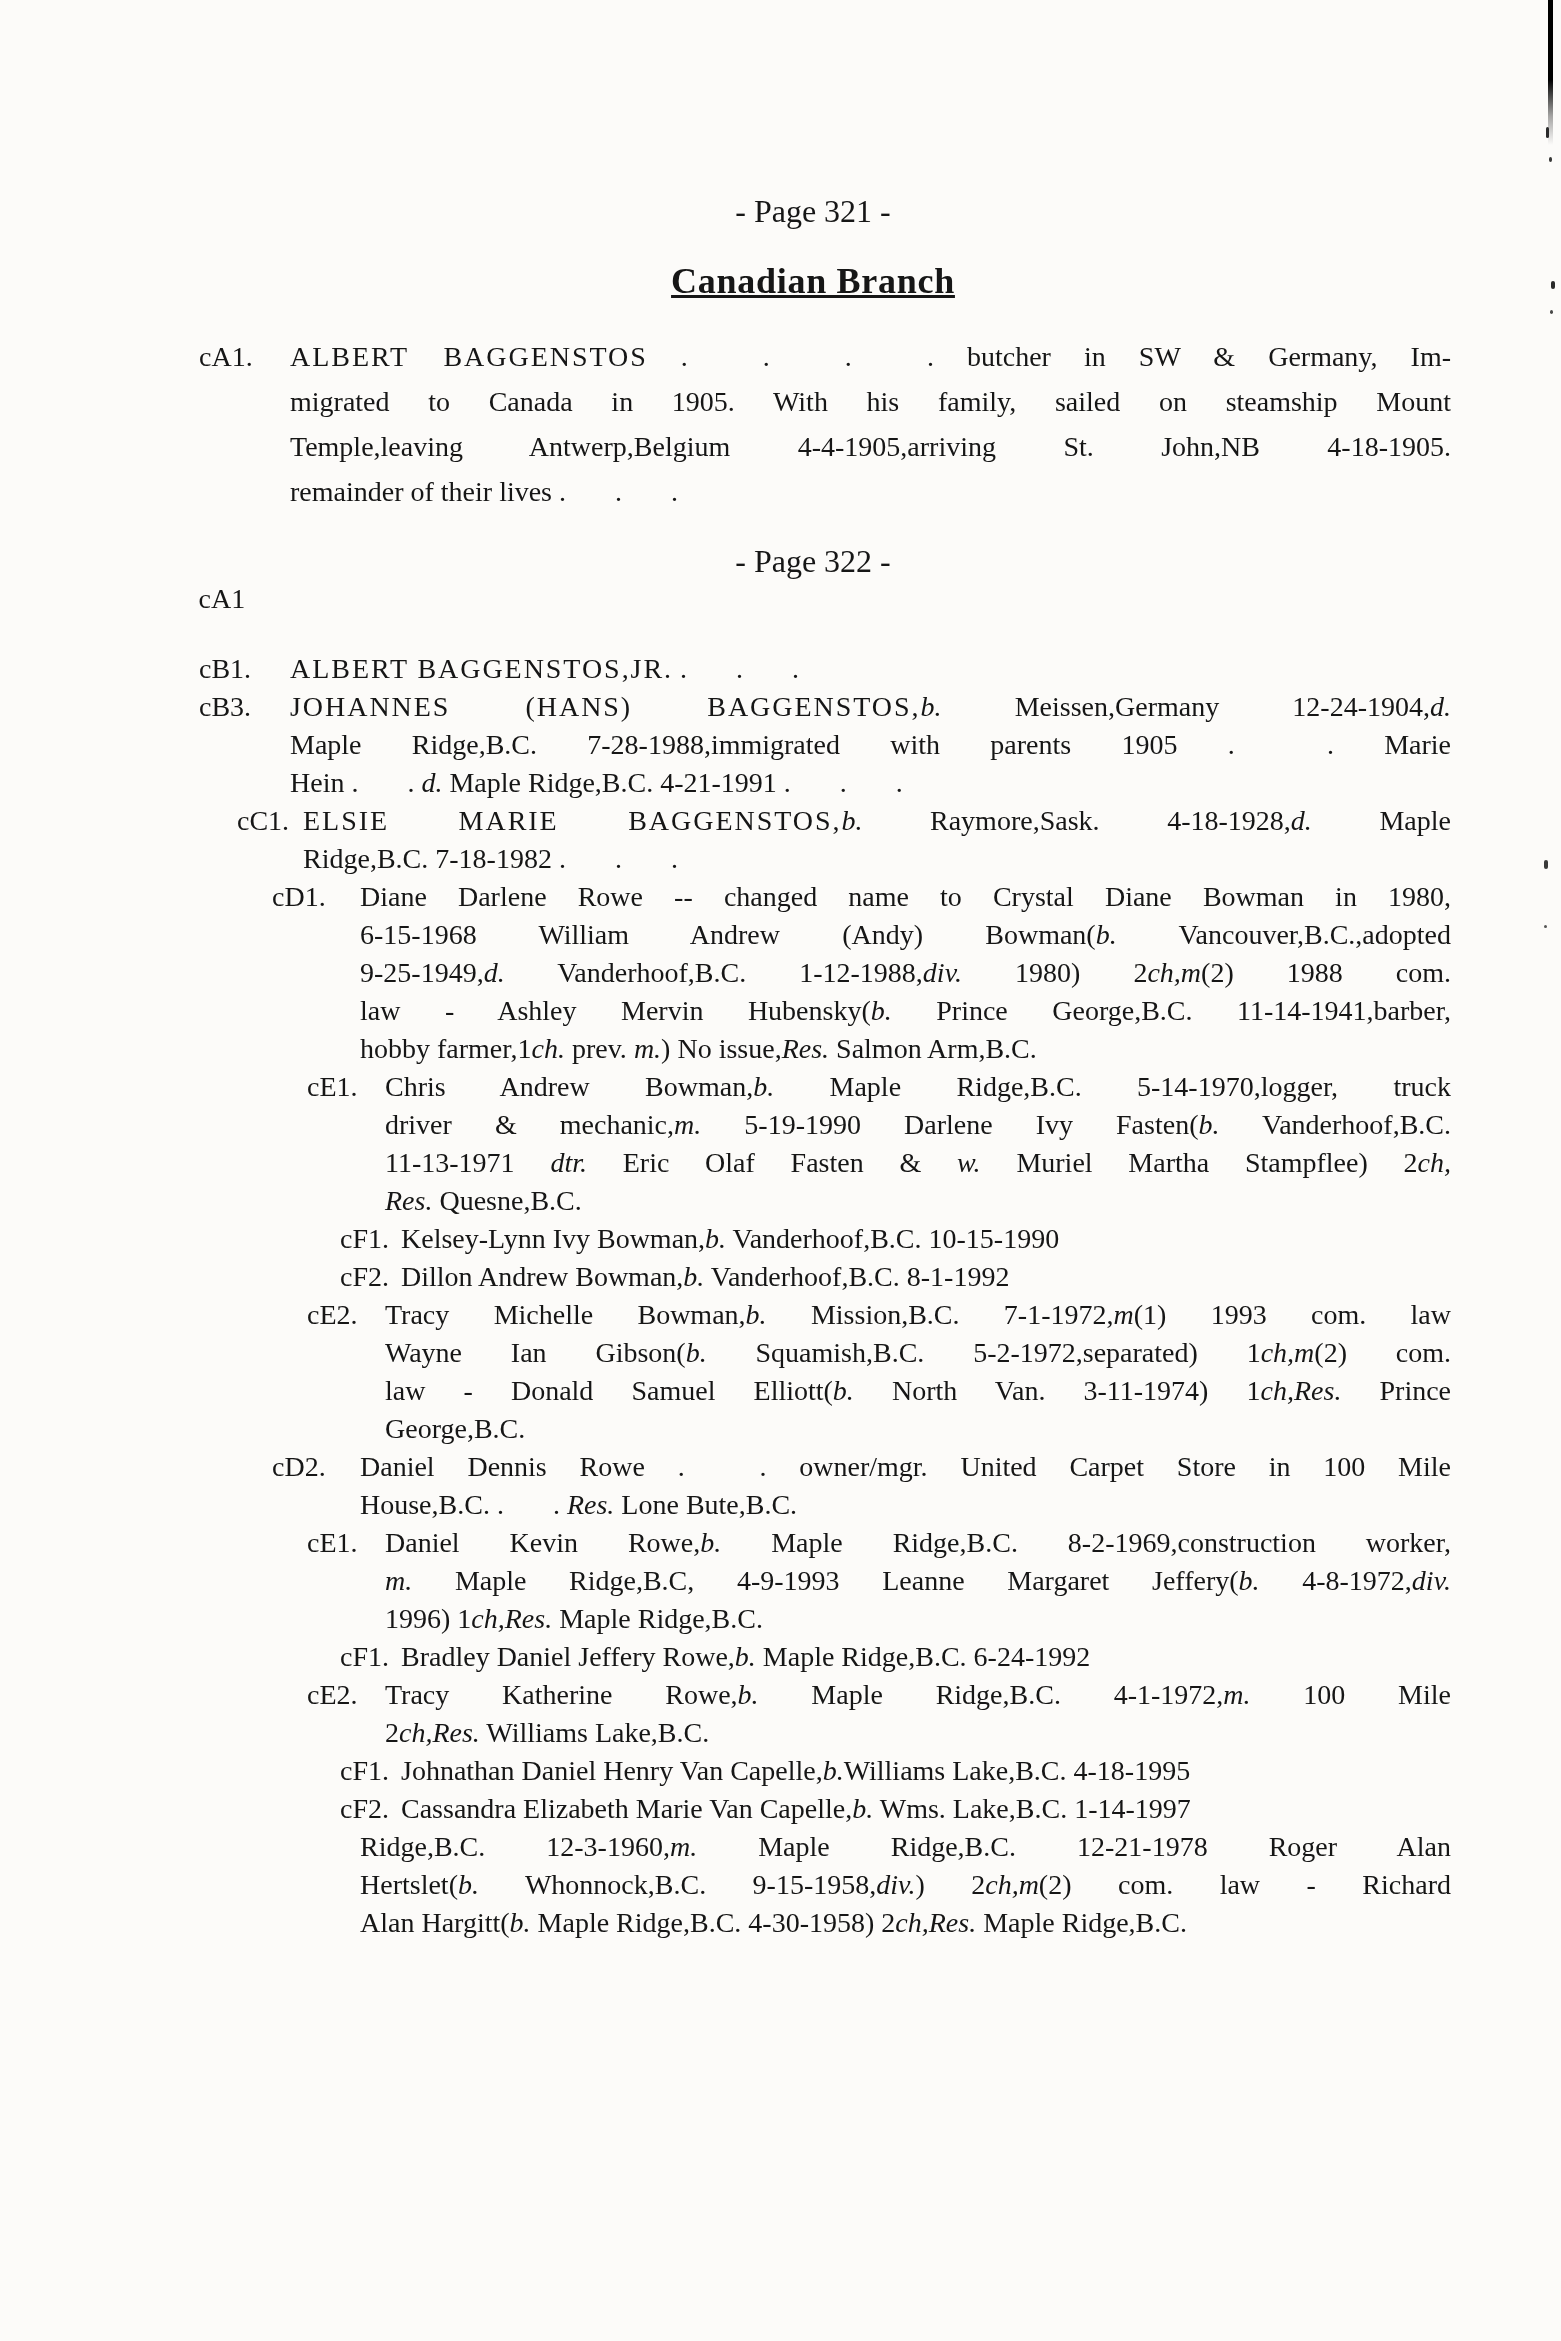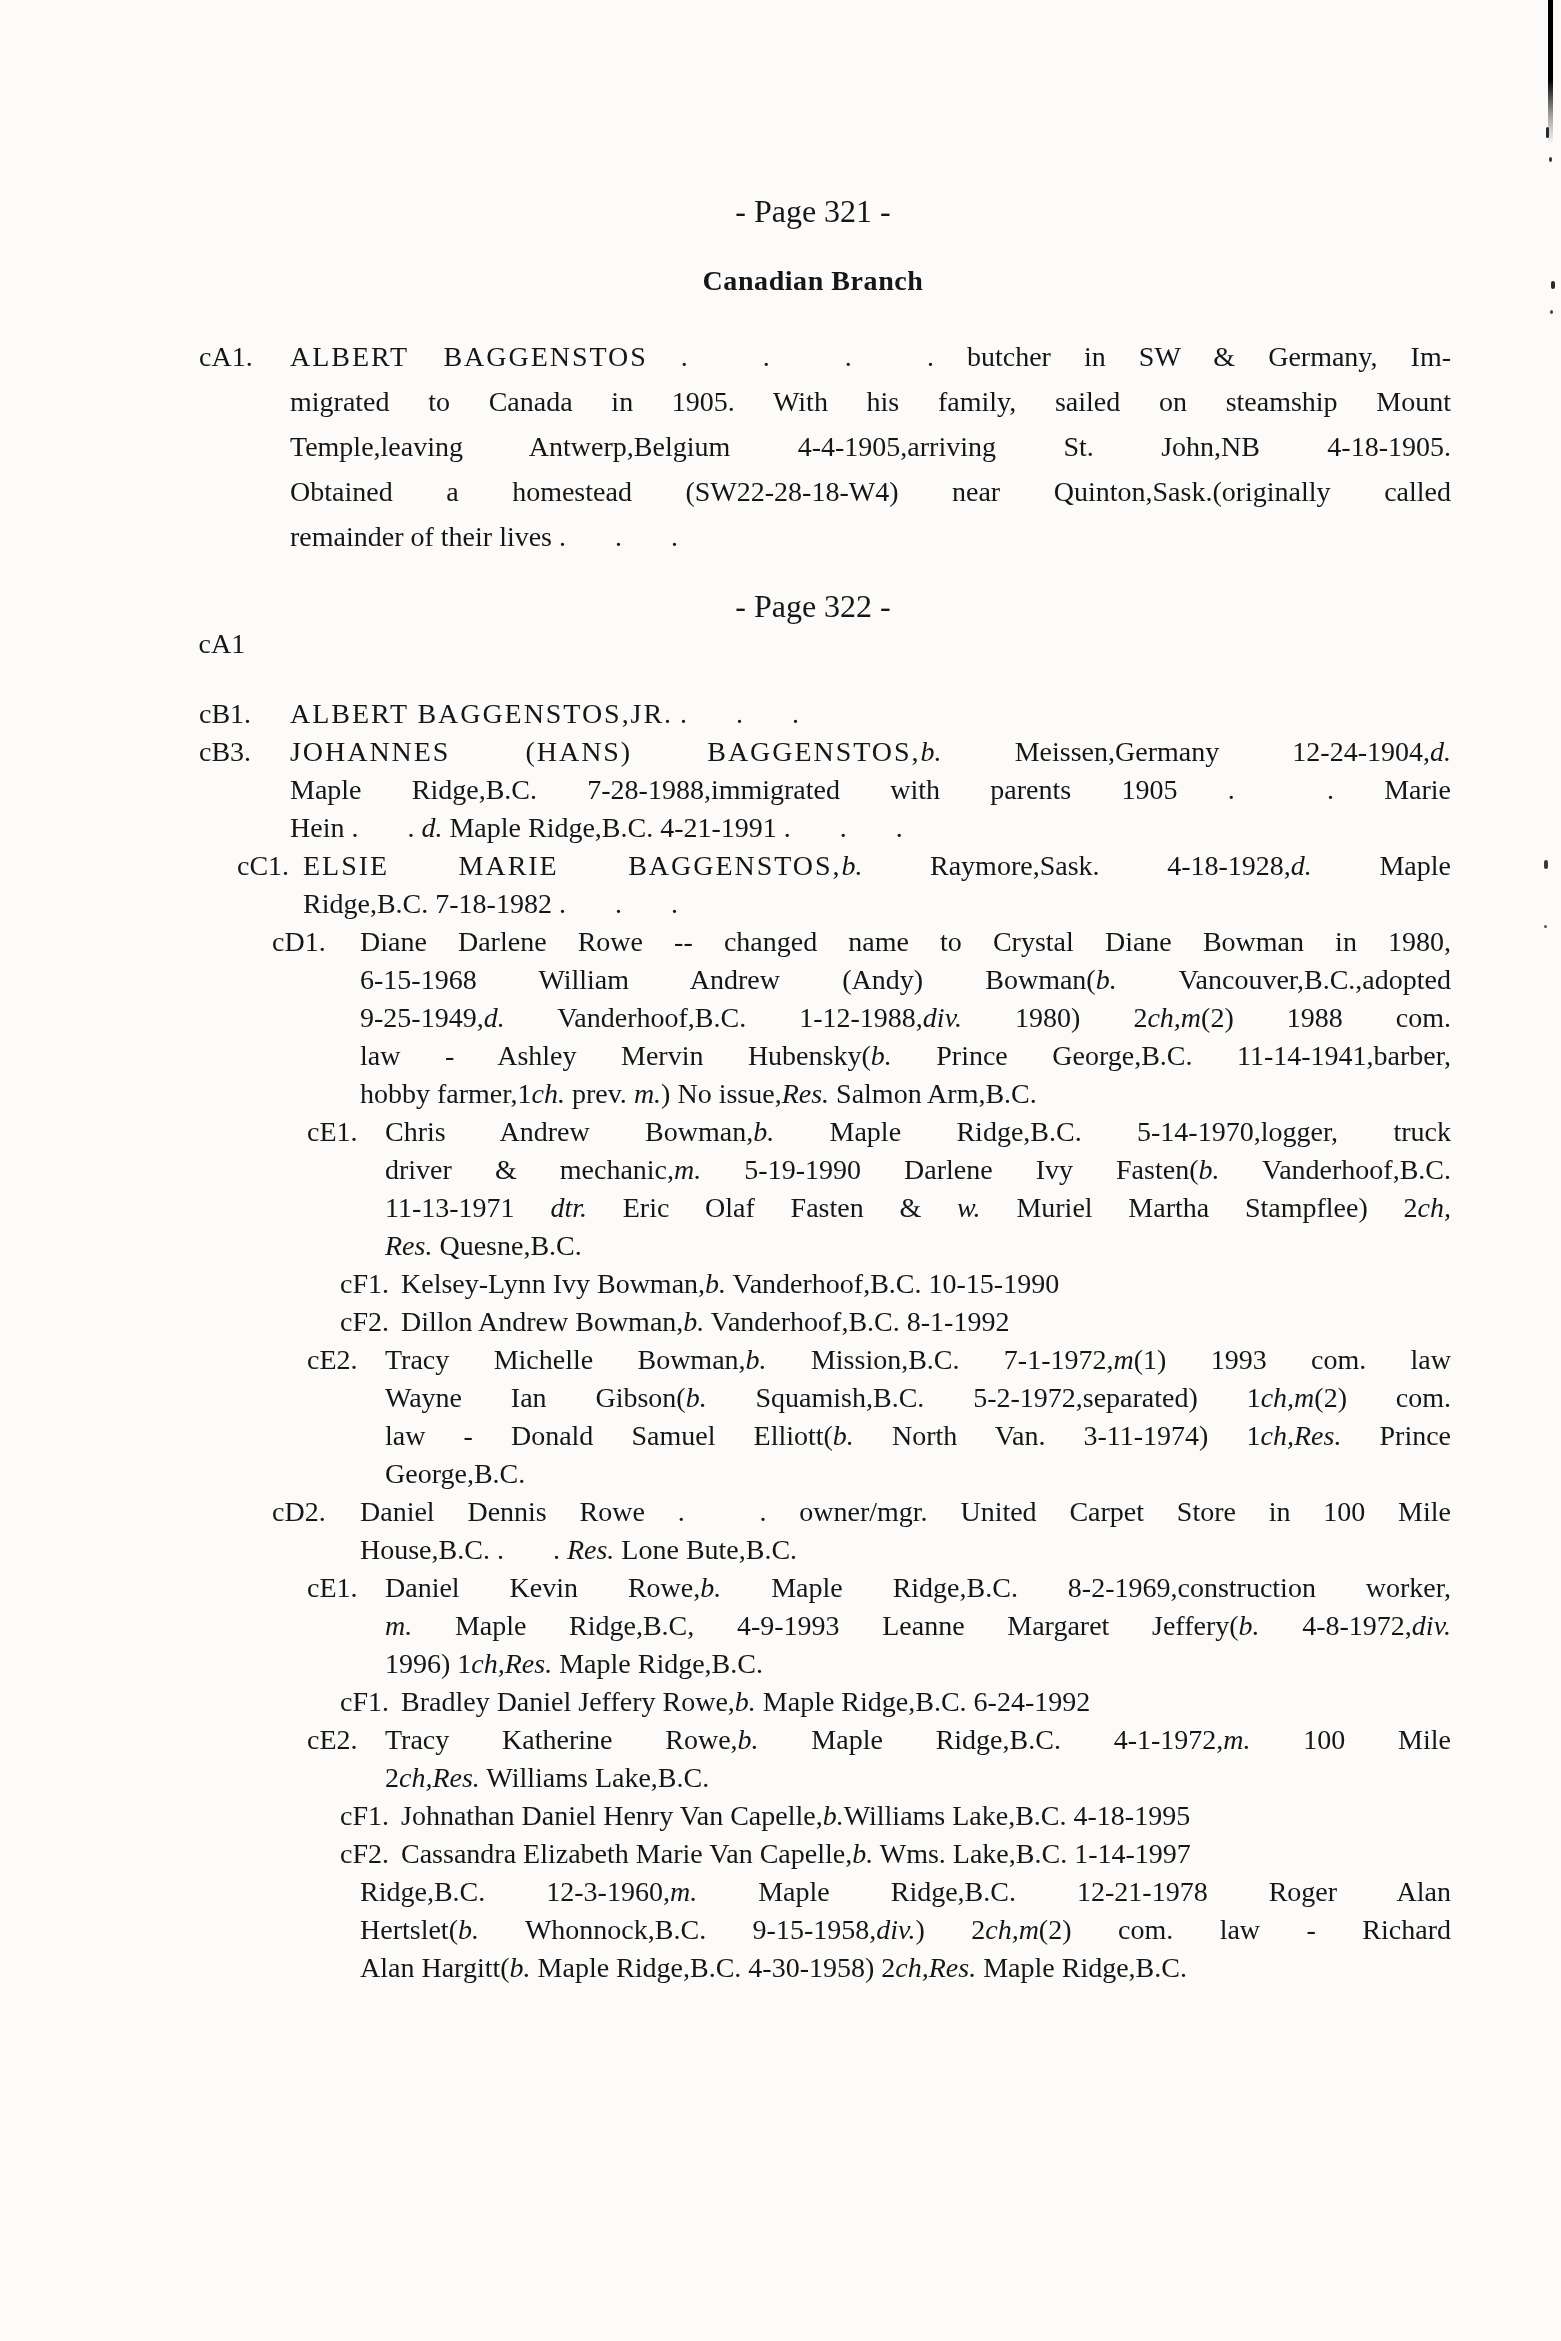--- a/index.html
+++ b/index.html
@@ -3,21 +3,21 @@
 <meta charset="utf-8">
 <style>
   html,body{margin:0;padding:0;background:#fcfbf9;}
   .page{position:relative;width:1561px;height:2342px;background:#fcfbf9;overflow:hidden;
         font-family:"Liberation Serif","DejaVu Serif",serif;color:#161616;}
   #doc{margin-left:175px;width:1276px;margin-top:32px;}
   .ln{font-size:28px;line-height:38px;text-align:left;}
   .loose .ln{line-height:45px;}
   .full{text-align:justify;text-align-last:justify;}
   .center{text-align:center !important;padding-left:0 !important;text-indent:0 !important;}
-  .title{font-weight:bold;font-size:28px;letter-spacing:0.02em;}
+  .title{font-weight:bold;font-size:36px;letter-spacing:0.02em;text-decoration:underline;}
   .pnum{font-size:32px;}
   .lbl-only{padding-left:23.6px;}
   
   .lv-AB .ln{padding-left:115px;} .lv-AB .ln.first{text-indent:-91px;} .lv-AB .elbl{width:91px;}
   .lv-C  .ln{padding-left:128px;} .lv-C  .ln.first{text-indent:-66px;}  .lv-C  .elbl{width:66px;}
   .lv-D  .ln{padding-left:185px;} .lv-D  .ln.first{text-indent:-88px;} .lv-D  .elbl{width:88px;}
   .lv-E  .ln{padding-left:210px;} .lv-E  .ln.first{text-indent:-78px;} .lv-E  .elbl{width:78px;}
   .lv-F  .ln{padding-left:214px;} .lv-F  .ln.first{text-indent:-49px;}  .lv-F  .elbl{width:61px;}
   .elbl{display:inline-block;text-indent:0;}
   .s-r{}
@@ -53,21 +53,20 @@
     <div class="art a6" data-name="scan-artifact-mark"></div>
     <div class="art a7" data-name="scan-artifact-mark"></div>
   </div>
   <main id="doc" data-name="page-content">
       <div data-name="page-number-321" class="ln blk pnum center">- Page 321 -</div>
       <div data-name="section-title" class="ln blk title center">Canadian Branch</div>
       <div data-name="entry-cA1" class="blk entry lv-AB loose">
         <div class="ln full first" data-name="text-line"><span class="elbl" data-name="entry-label">cA1.</span><span class="s-c" data-name="text-segment">ALBERT BAGGENSTOS</span><span class="s-r" data-name="text-segment">  </span><span class="s-d" data-name="dot-leader">. . . .</span><span class="s-r" data-name="text-segment">  butcher in SW &amp; Germany, Im-</span></div>
         <div class="ln full" data-name="text-line"><span class="s-r" data-name="text-segment">migrated to Canada in 1905. With his family, sailed on steamship Mount</span></div>
         <div class="ln full" data-name="text-line"><span class="s-r" data-name="text-segment">Temple,leaving Antwerp,Belgium 4-4-1905,arriving St. John,NB 4-18-1905.</span></div>
-        <div class="ln full" data-name="text-line"><span class="s-r" data-name="text-segment">Obtained a homestead (SW22-28-18-W4) near Quinton,Sask.(originally called</span></div>
         <div class="ln" data-name="text-line"><span class="s-r" data-name="text-segment">remainder of their lives  </span><span class="s-d" data-name="dot-leader">. . .</span></div>
       </div>
       <div data-name="page-number-322" class="ln blk pnum center">- Page 322 -</div>
       <div data-name="label-cA1" class="ln blk  lbl-only">cA1</div>
       <div data-name="entry-cB1" class="blk entry lv-AB">
         <div class="ln first" data-name="text-line"><span class="elbl" data-name="entry-label">cB1.</span><span class="s-c" data-name="text-segment">ALBERT BAGGENSTOS,JR.</span><span class="s-r" data-name="text-segment">  </span><span class="s-d" data-name="dot-leader">. . .</span></div>
       </div>
       <div data-name="entry-cB3" class="blk entry lv-AB">
         <div class="ln full first" data-name="text-line"><span class="elbl" data-name="entry-label">cB3.</span><span class="s-c" data-name="text-segment">JOHANNES (HANS) BAGGENSTOS,</span><span class="s-i" data-name="text-segment">b.</span><span class="s-r" data-name="text-segment"> Meissen,Germany 12-24-1904,</span><span class="s-i" data-name="text-segment">d.</span></div>
         <div class="ln full" data-name="text-line"><span class="s-r" data-name="text-segment">Maple Ridge,B.C. 7-28-1988,immigrated with parents 1905 </span><span class="s-d" data-name="dot-leader">. .</span><span class="s-r" data-name="text-segment"> Marie</span></div>

